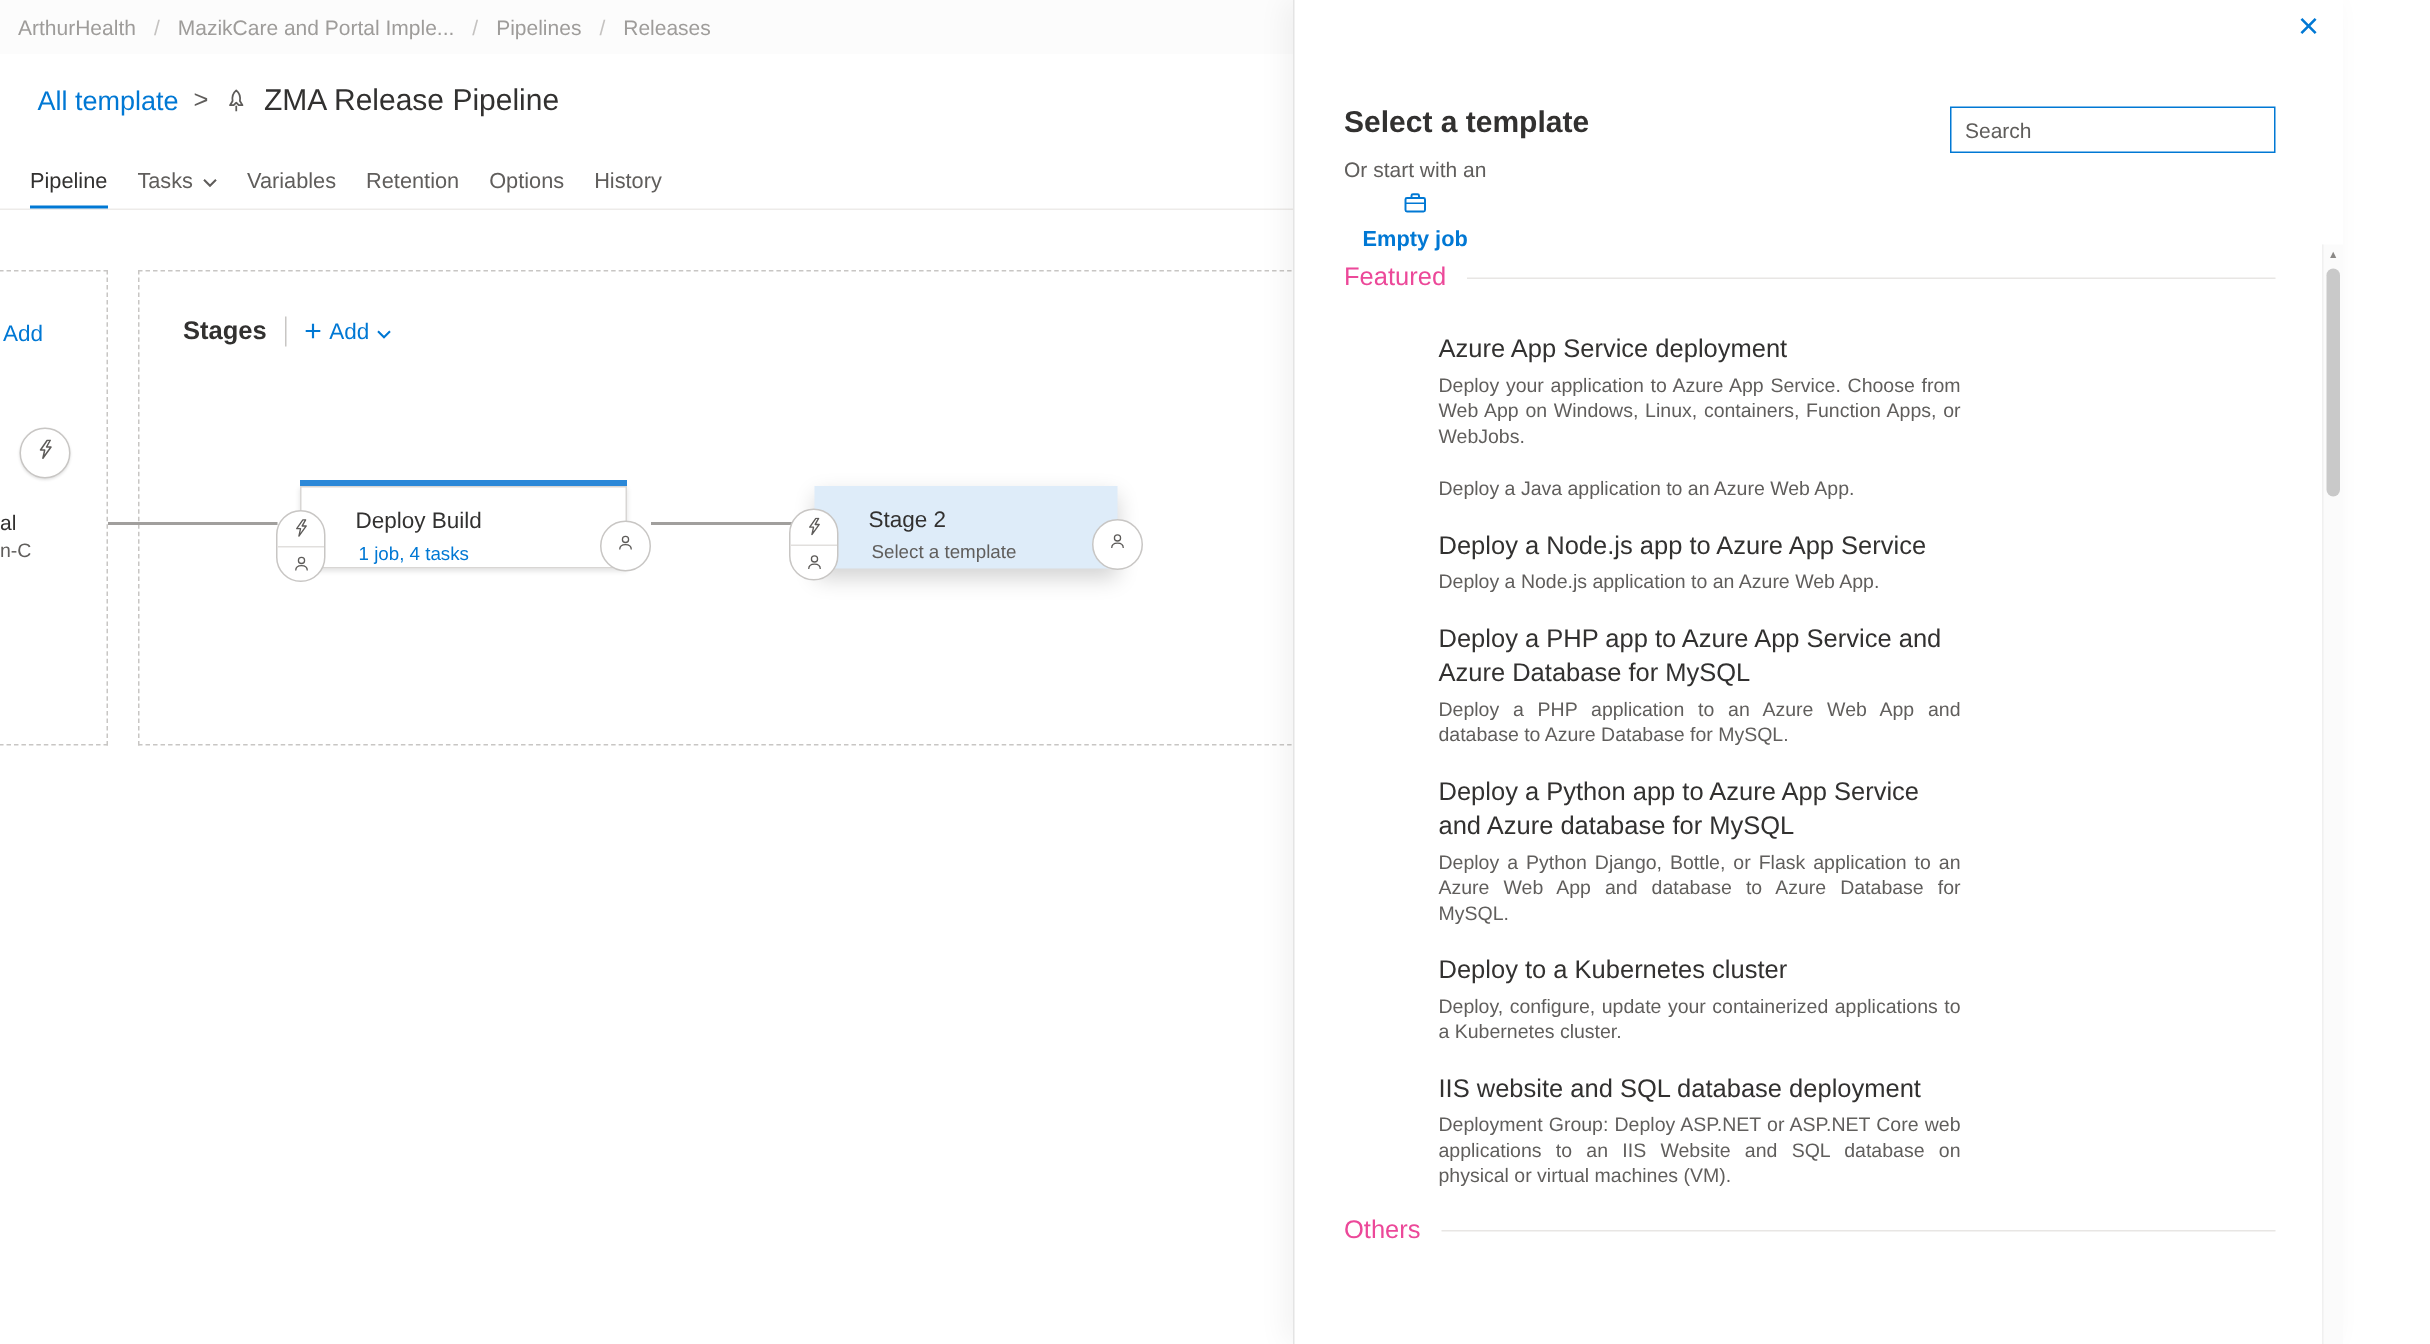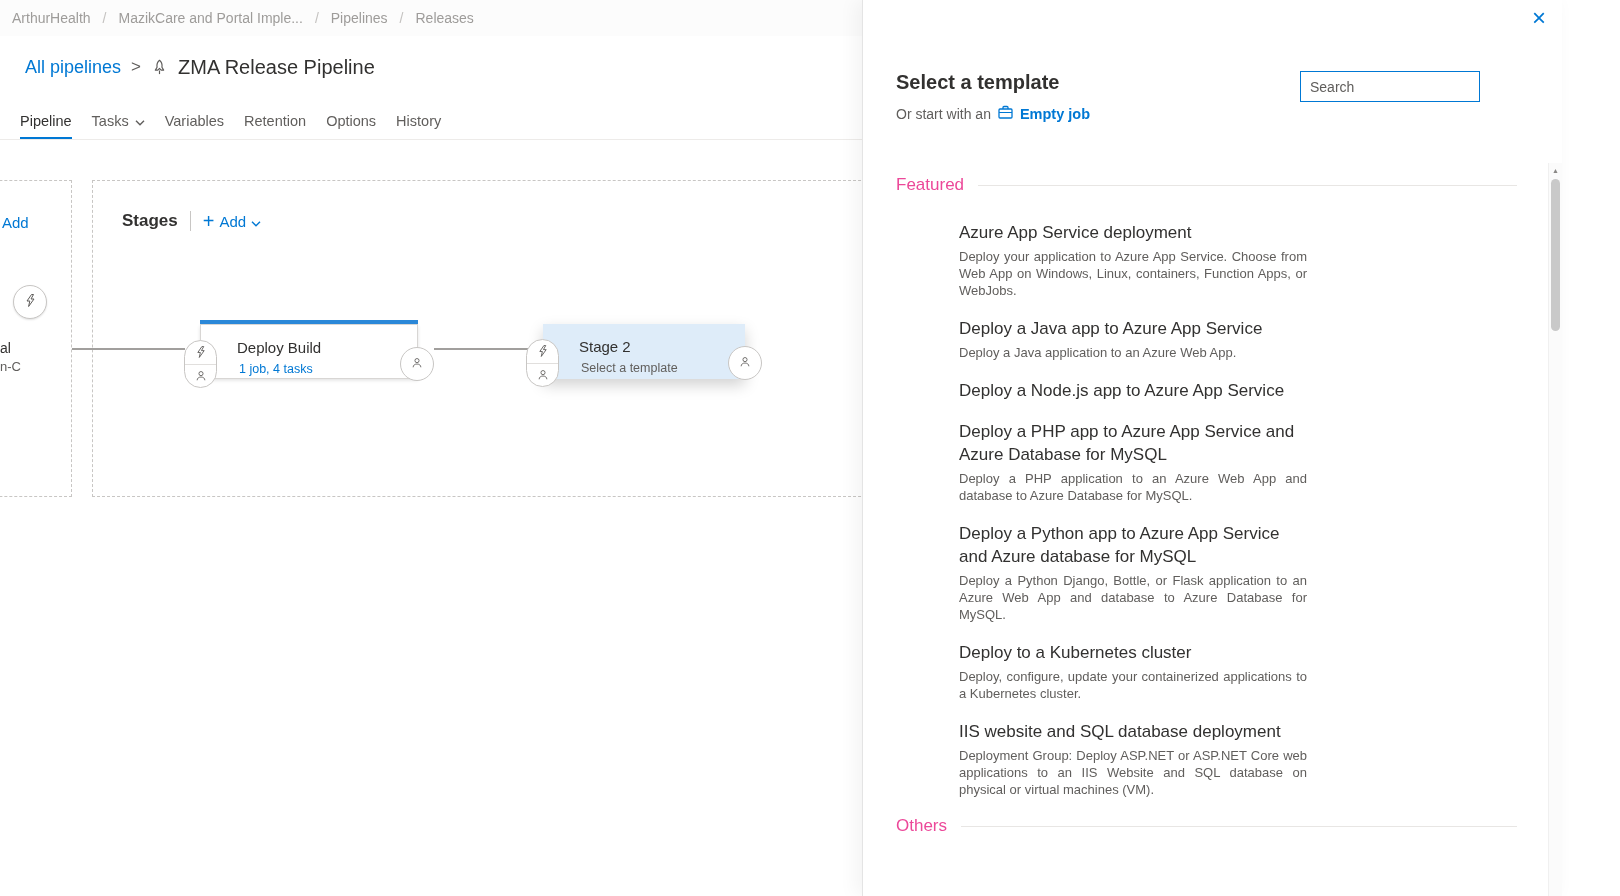--- a/index.html
+++ b/index.html
@@ -93,24 +93,24 @@
   .panel {
     position:absolute; left:862px; top:0; width:700px; height:896px;
     background:#fff; border-left:1px solid #e4e4e4; box-shadow:-6px 0 18px rgba(0,0,0,.05);
   }
   .panel-close {
     position:absolute; top:2px; right:12px; border:none; background:none;
     color:var(--accent,#0078d4); font-size:24px; line-height:1; padding:4px; cursor:pointer;
     font-family:"Liberation Sans", sans-serif;
   }
   .panel-title { position:absolute; left:33px; top:71px; font-size:20px; font-weight:600; color:#323130; }
-  .panel-sub { position:absolute; left:33px; top:105px; display:flex; align-items:center; gap:7px; font-size:14px; color:#605e5c; }
+  .panel-sub { position:absolute; left:33px; top:105px; display:flex; align-items:center; gap:7px; font-size:14px; color:#605e5c;flex-direction:column; }
   .empty-job { color:var(--accent,#0078d4); font-weight:600; font-size:14.5px; cursor:pointer; }
   .search {
-    position:absolute; left:437px; top:71px; width:180px; height:31px;
+    position:absolute; left:437px; top:71px; width:217px; height:31px;
     border:1px solid var(--accent,#0078d4); font-size:14px; padding:0 9px; color:#323130;
     font-family:"Liberation Sans", sans-serif; outline:none; background:#fff;
   }
   .search::placeholder { color:#5f5d5b; }
 
   .panel-body { position:absolute; left:33px; top:163px; width:621px; }
   .section-head { display:flex; align-items:center; gap:14px; font-size:17px; color:#ec4899; margin-top:12px; }
   .section-head .rule { flex:1; height:1px; background:#e8e6e4; }
   .tpl { margin:0 0 18px 63px; cursor:pointer; }
   .section-head + .tpl { margin-top:26px; }
@@ -129,21 +129,21 @@
   <span class="crumb">ArthurHealth</span>
   <span class="crumb-sep">/</span>
   <span class="crumb">MazikCare and Portal Imple...</span>
   <span class="crumb-sep">/</span>
   <span class="crumb">Pipelines</span>
   <span class="crumb-sep">/</span>
   <span class="crumb">Releases</span>
 </header>
 
 <div class="pl-header">
-  <a class="back-link">All pipelines</a>
+  <a class="back-link">All template</a>
   <span class="hdr-sep">&gt;</span>
   <span class="rocket-wrap">
     <svg width="17" height="17" viewBox="0 0 16 16" fill="none" stroke="#5d5b59" stroke-width="1.1" stroke-linejoin="round">
       <path d="M8 1.2c2 1.6 2.7 4 2.3 6.6l1.6 2.7h-2.3L8 8.9l-1.6 1.6H4.1l1.6-2.7C5.3 5.2 6 2.8 8 1.2z"></path>
       <path d="M8 10.8v3.4"></path>
     </svg>
   </span>
   <span class="pl-title">ZMA Release Pipeline</span>
 </div>
 
@@ -285,26 +285,26 @@
       <span>Featured</span>
       <span class="rule"></span>
     </div>
 
     <div class="tpl">
       <div class="tpl-name">Azure App Service deployment</div>
       <div class="tpl-desc">Deploy your application to Azure App Service. Choose from Web App on Windows, Linux, containers, Function Apps, or WebJobs.</div>
     </div>
 
     <div class="tpl">
-      <div class="tpl-name">Deploy a Java app to Azure App Service</div>
       <div class="tpl-desc">Deploy a Java application to an Azure Web App.</div>
     </div>
 
     <div class="tpl">
       <div class="tpl-name">Deploy a Node.js app to Azure App Service</div>
+      <div class="tpl-desc">Deploy a Node.js application to an Azure Web App.</div>
     </div>
 
     <div class="tpl">
       <div class="tpl-name">Deploy a PHP app to Azure App Service and Azure Database for MySQL</div>
       <div class="tpl-desc">Deploy a PHP application to an Azure Web App and database to Azure Database for MySQL.</div>
     </div>
 
     <div class="tpl">
       <div class="tpl-name">Deploy a Python app to Azure App Service and Azure database for MySQL</div>
       <div class="tpl-desc">Deploy a Python Django, Bottle, or Flask application to an Azure Web App and database to Azure Database for MySQL.</div>

